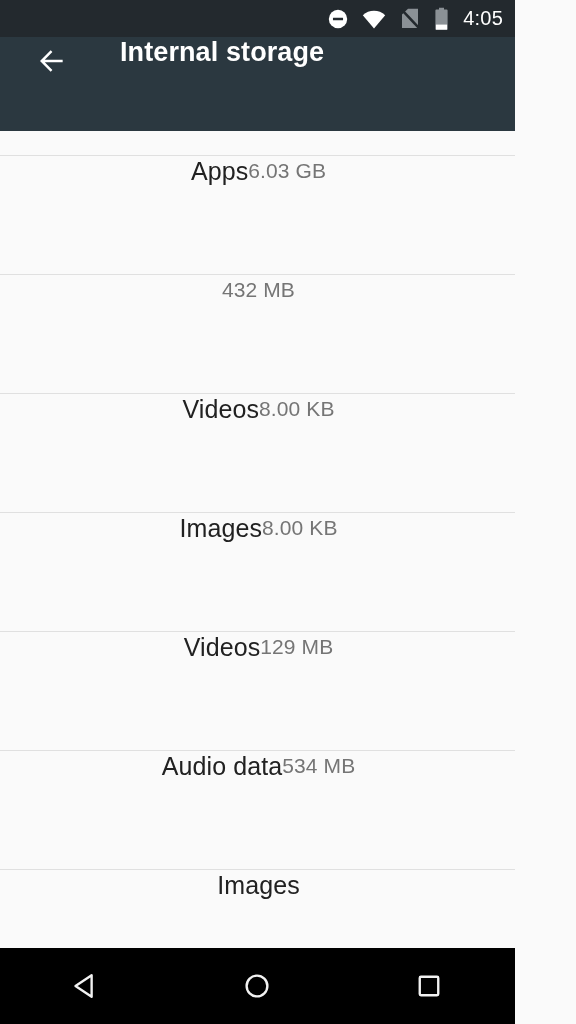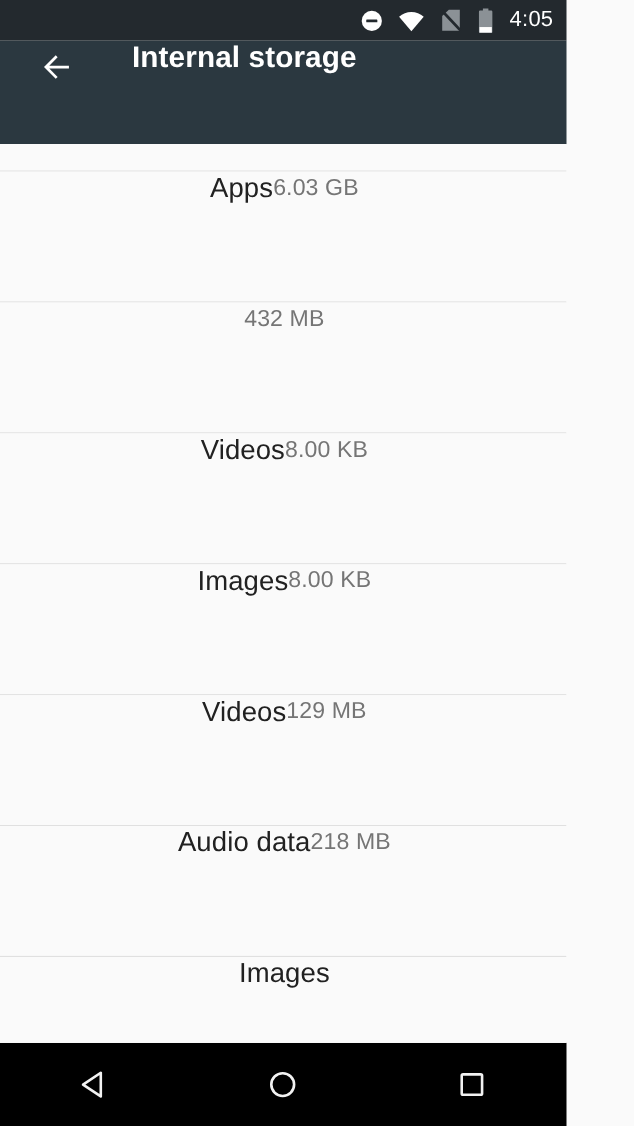--- a/index.html
+++ b/index.html
@@ -218,21 +218,21 @@
     <div class="divider"></div>
 
     <div class="list-item">
       <div class="item-title">Videos</div>
       <div class="item-sub">129 MB</div>
     </div>
     <div class="divider"></div>
 
     <div class="list-item">
       <div class="item-title">Audio data</div>
-      <div class="item-sub">218 MB</div>
+      <div class="item-sub">534 MB</div>
     </div>
     <div class="divider"></div>
 
     <div class="list-item no-sub">
       <div class="item-title">Images</div>
     </div>
   </div>
 
   <div class="nav-bar">
 

